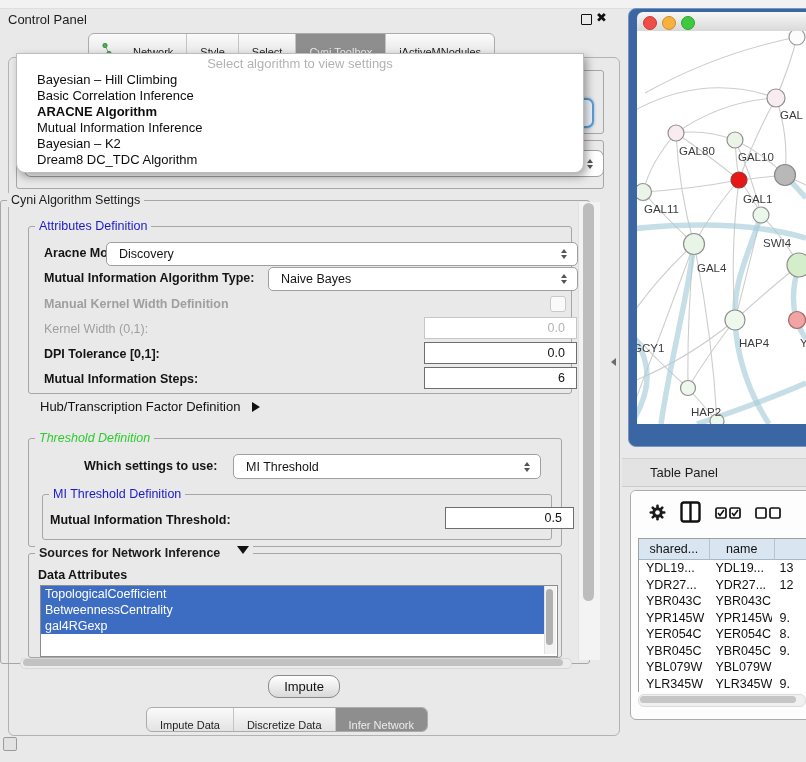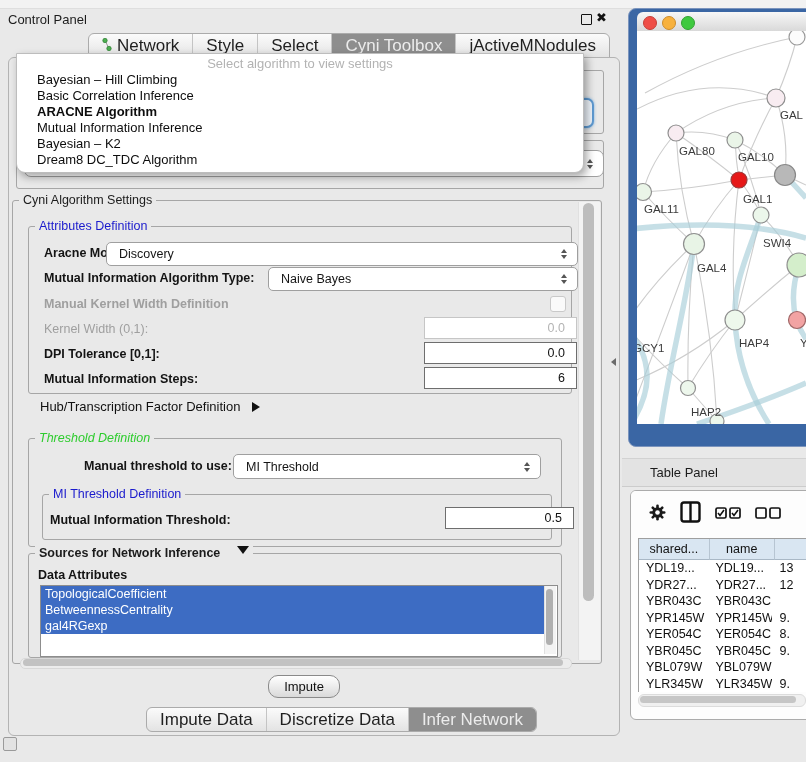--- a/index.html
+++ b/index.html
@@ -7,21 +7,21 @@
   #screen{position:relative;width:806px;height:762px;background:#e9e9e9;overflow:hidden;}
   .abs{position:absolute;}
   
   #topstrip{left:0;top:0;width:806px;height:8px;background:#f2f2f2;border-bottom:1px solid #dedede;}
   #cp-title{left:8px;top:12px;font-size:13px;color:#1c1c1c;}
   #cp-float{left:581px;top:14px;width:9px;height:9px;border:1.6px solid #111;border-radius:1px;}
   #cp-close{left:596px;top:10px;font-size:13px;font-weight:bold;color:#111;}
   
   .tabstrip{display:flex;align-items:stretch;border:1px solid #ababab;border-radius:6px 6px 0 0;
     background:linear-gradient(#fbfbfb,#e3e3e3);overflow:hidden;}
-  .tab{display:flex;align-items:center;gap:5px;padding:0 13px;font-size:17px;color:#1f1f1f;
+  .tab{display:flex;align-items:flex-end;gap:21px;padding:0 13px;font-size:11px;color:#1f1f1f;
     border-right:1px solid #c4c4c4;white-space:nowrap;}
   .tab:last-child{border-right:none;}
   .tab.sel{background:#8e8e8e;color:#ececec;}
   #top-tabs{left:88px;top:33px;height:24px;}
   #bottom-tabs{left:146px;top:707px;height:23px;border-radius:6px;}
   
   #main-panel{left:8px;top:57px;width:610px;height:677px;border:1px solid #b3b3b3;border-radius:6px;background:#e9e9e9;}
   .groupbox{position:absolute;border:1px solid #a6a6a6;border-radius:3px;}
   .grouptitle{position:absolute;top:-8px;left:6px;background:#e9e9e9;padding:0 4px;font-size:12.5px;color:#1c1c1c;white-space:nowrap;}
   .grouptitle.blue{color:#1a1acd;}
@@ -130,21 +130,21 @@
     <div id="algo-items">
         <div class="algo-item">Bayesian – Hill Climbing</div>
         <div class="algo-item">Basic Correlation Inference</div>
         <div class="algo-item bold">ARACNE Algorithm</div>
         <div class="algo-item">Mutual Information Inference</div>
         <div class="algo-item">Bayesian – K2</div>
         <div class="algo-item">Dream8 DC_TDC Algorithm</div>
       </div>
   </div>
 
-  <div class="groupbox" style="left:12px;top:200px;width:588px;height:462px;">
+  <div class="groupbox" style="left:0;top:200px;width:588px;height:462px;">
     <span class="grouptitle">Cyni Algorithm Settings</span>
   </div>
 
   <div class="vtrack" style="left:578px;top:202px;width:21px;height:458px;"></div>
   <div class="vthumb" style="left:583px;top:203px;width:11px;height:398px;"></div>
 
   <div class="groupbox" style="left:28px;top:226px;width:542px;height:166px;">
     <span class="grouptitle blue">Attributes Definition</span>
   </div>
   <div class="lbl" style="left:44px;top:246px;">Aracne Mode:</div>
@@ -167,21 +167,21 @@
   <div class="tfield" style="left:424px;top:367px;width:140px;height:20px;">6</div>
 
   <div class="abs" style="left:40px;top:399px;font-size:13px;color:#111;">
     <span>Hub/Transcription Factor Definition</span>
     <span style="display:inline-block;margin-left:8px;width:0;height:0;border-top:5.5px solid transparent;border-bottom:5.5px solid transparent;border-left:8px solid #111;vertical-align:-1px;"></span>
   </div>
 
   <div class="groupbox" style="left:28px;top:438px;width:532px;height:107px;font-style:italic;">
     <span class="grouptitle green">Threshold Definition</span>
   </div>
-  <div class="lbl" style="left:84px;top:459px;">Manual threshold to use:</div>
+  <div class="lbl" style="left:84px;top:459px;">Which settings to use:</div>
   <div class="combo" style="left:233px;top:454px;width:294px;height:23px;">
     <span>MI Threshold</span>
       <span class="spin"></span>
   </div>
   <div class="groupbox" style="left:42px;top:494px;width:508px;height:44px;">
     <span class="grouptitle blue">MI Threshold Definition</span>
   </div>
   <div class="lbl" style="left:50px;top:513px;">Mutual Information Threshold:</div>
   <div class="tfield" style="left:445px;top:507px;width:116px;height:20px;">0.5</div>
 

